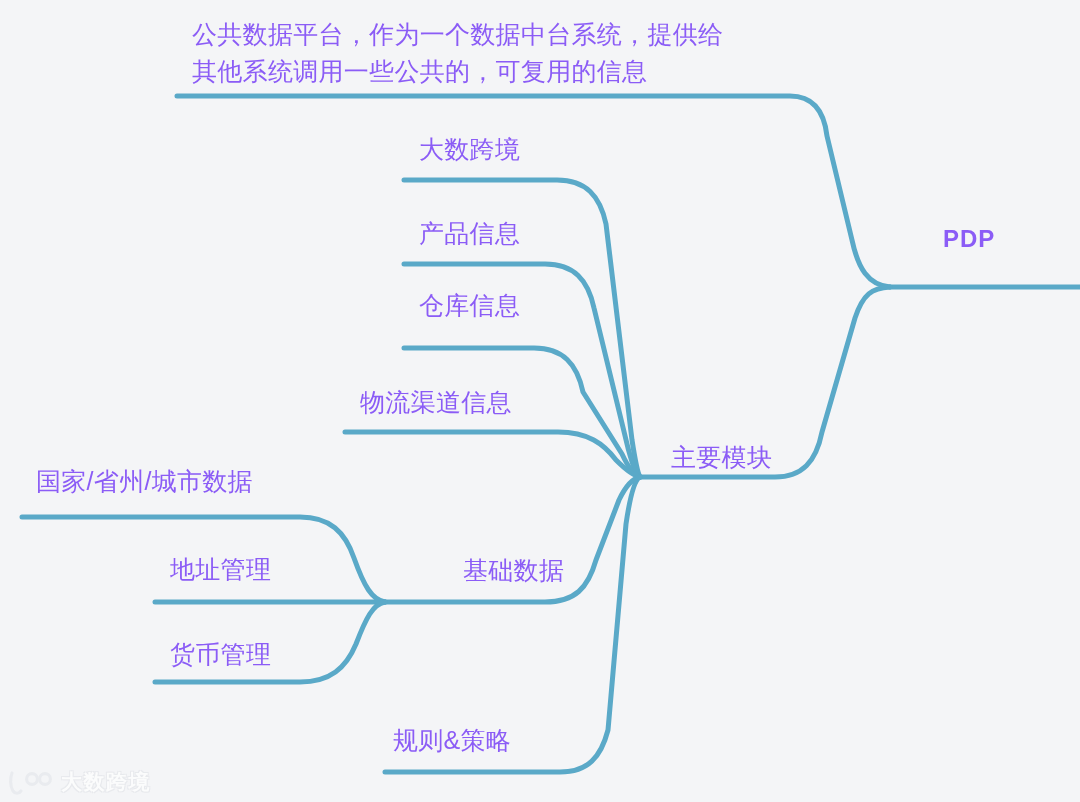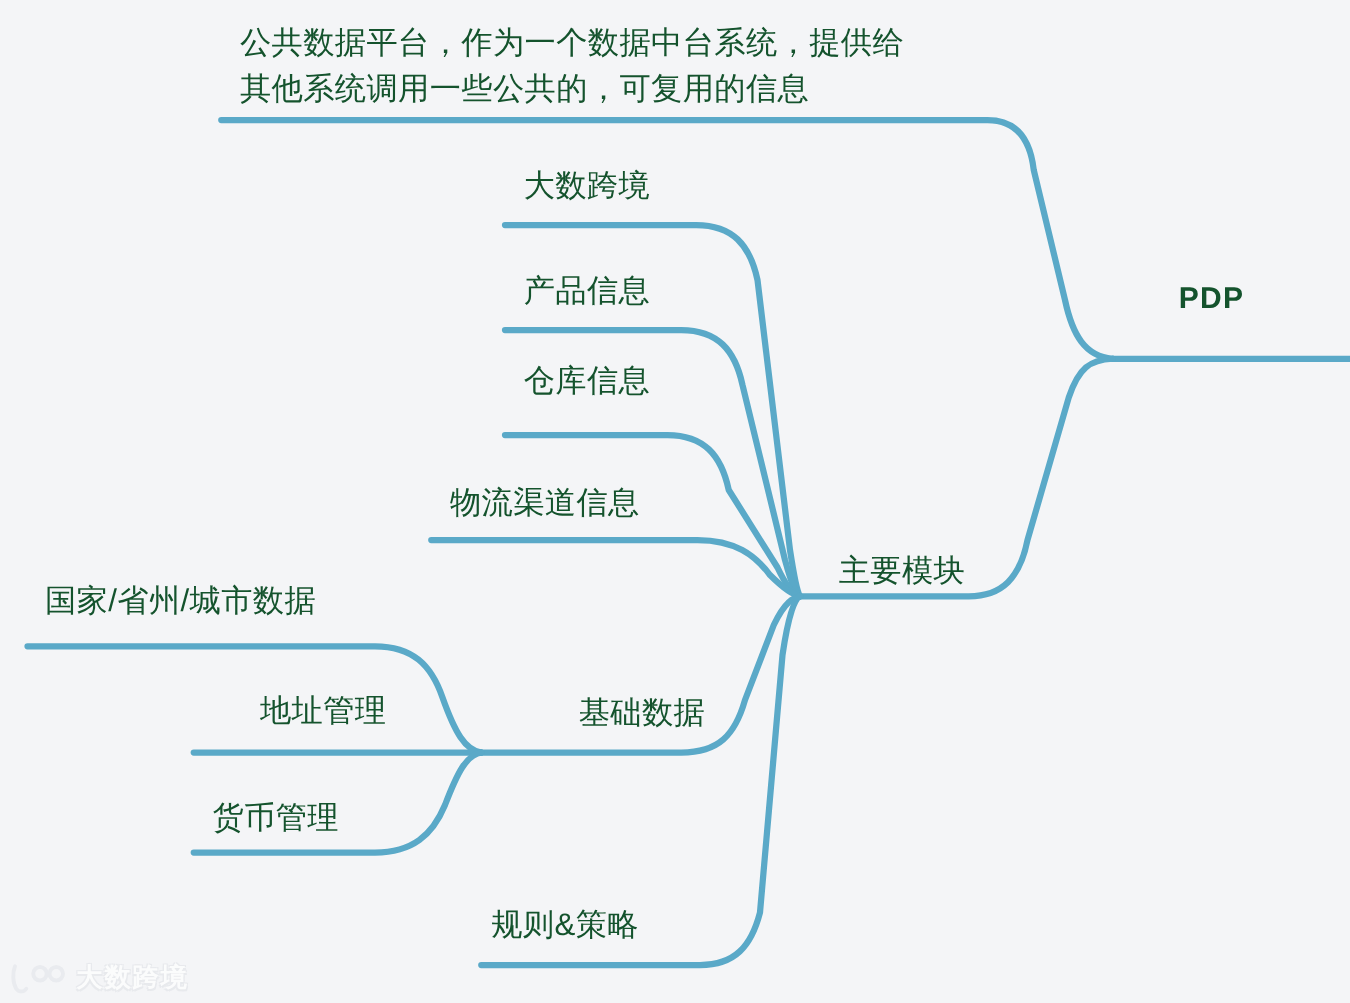--- a/index.html
+++ b/index.html
@@ -16,21 +16,21 @@
   }
   #mindmap {
     position: absolute;
     top: 0;
     left: 0;
     width: 1080px;
     height: 802px;
   }
   .node-label {
     position: absolute;
-    color: #14532d;
+    color: #8b5cf6;
     font-size: 25px;
     line-height: 34px;
     white-space: nowrap;
     letter-spacing: 0.3px;
     font-weight: 400;
   }
   .node-label.root {
     font-weight: bold;
     font-size: 24px;
     letter-spacing: 1px;
@@ -98,21 +98,21 @@
 其他系统调用一些公共的，可复用的信息</div>
 
 <div class="node-label" style="left:671px; top:428px;margin-top:12px;">主要模块</div>
 <div class="node-label" style="left:419px; top:132px;">大数跨境</div>
 <div class="node-label" style="left:419px; top:216px;">产品信息</div>
 <div class="node-label" style="left:419px; top:288px;">仓库信息</div>
 <div class="node-label" style="left:360px; top:385px;">物流渠道信息</div>
 
 <div class="node-label" style="left:419px; top:553px;margin-left:44px;">基础数据</div>
 <div class="node-label" style="left:36px; top:464px;">国家/省州/城市数据</div>
-<div class="node-label" style="left:170px; top:552px;margin-left:38px;">地址管理</div>
+<div class="node-label" style="left:170px; top:552px;">地址管理</div>
 <div class="node-label" style="left:170px; top:637px;">货币管理</div>
 
 <div class="node-label" style="left:393px; top:723px;">规则&amp;策略</div>
 
 <div class="watermark">
   <svg class="watermark-mark" width="46" height="26" viewBox="0 0 46 26">
     <path d="M4 4 C2 9 2 17 5 22 C7 25 11 25 13 22" fill="none" stroke="#e6e8ec" stroke-width="3.2" stroke-linecap="round"></path>
     <circle cx="24" cy="10" r="5.4" fill="none" stroke="#e6e8ec" stroke-width="3.2"></circle>
     <circle cx="37" cy="10" r="5.4" fill="none" stroke="#e6e8ec" stroke-width="3.2"></circle>
   </svg>

